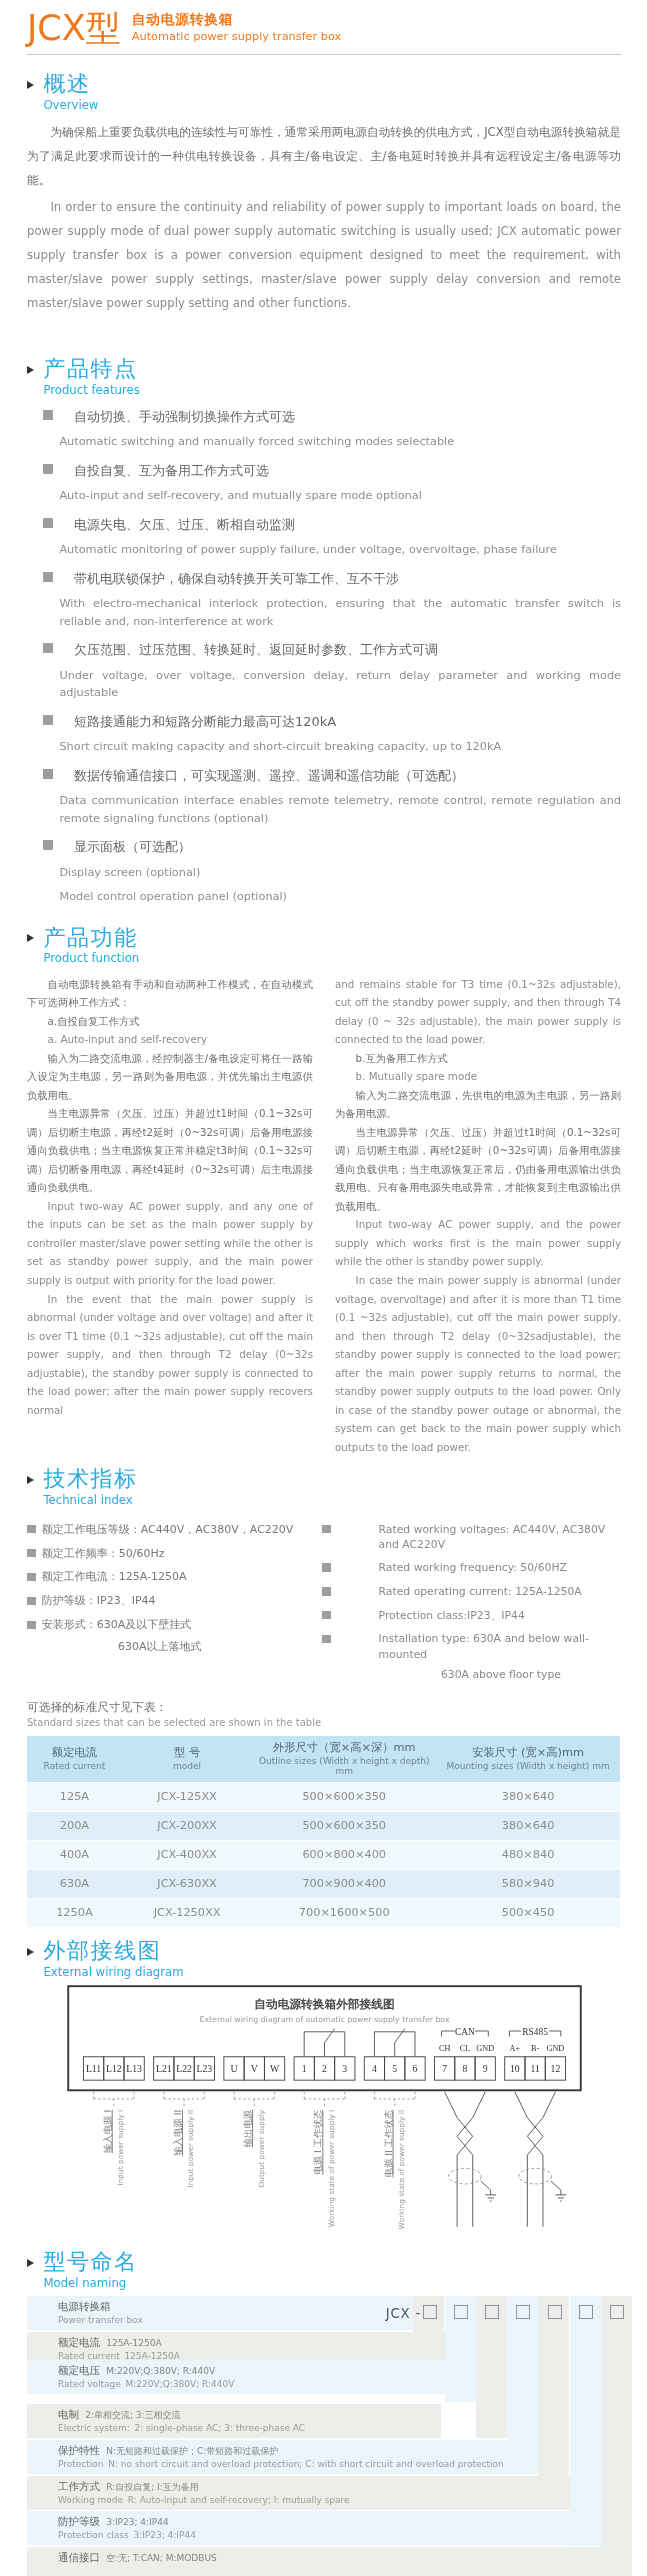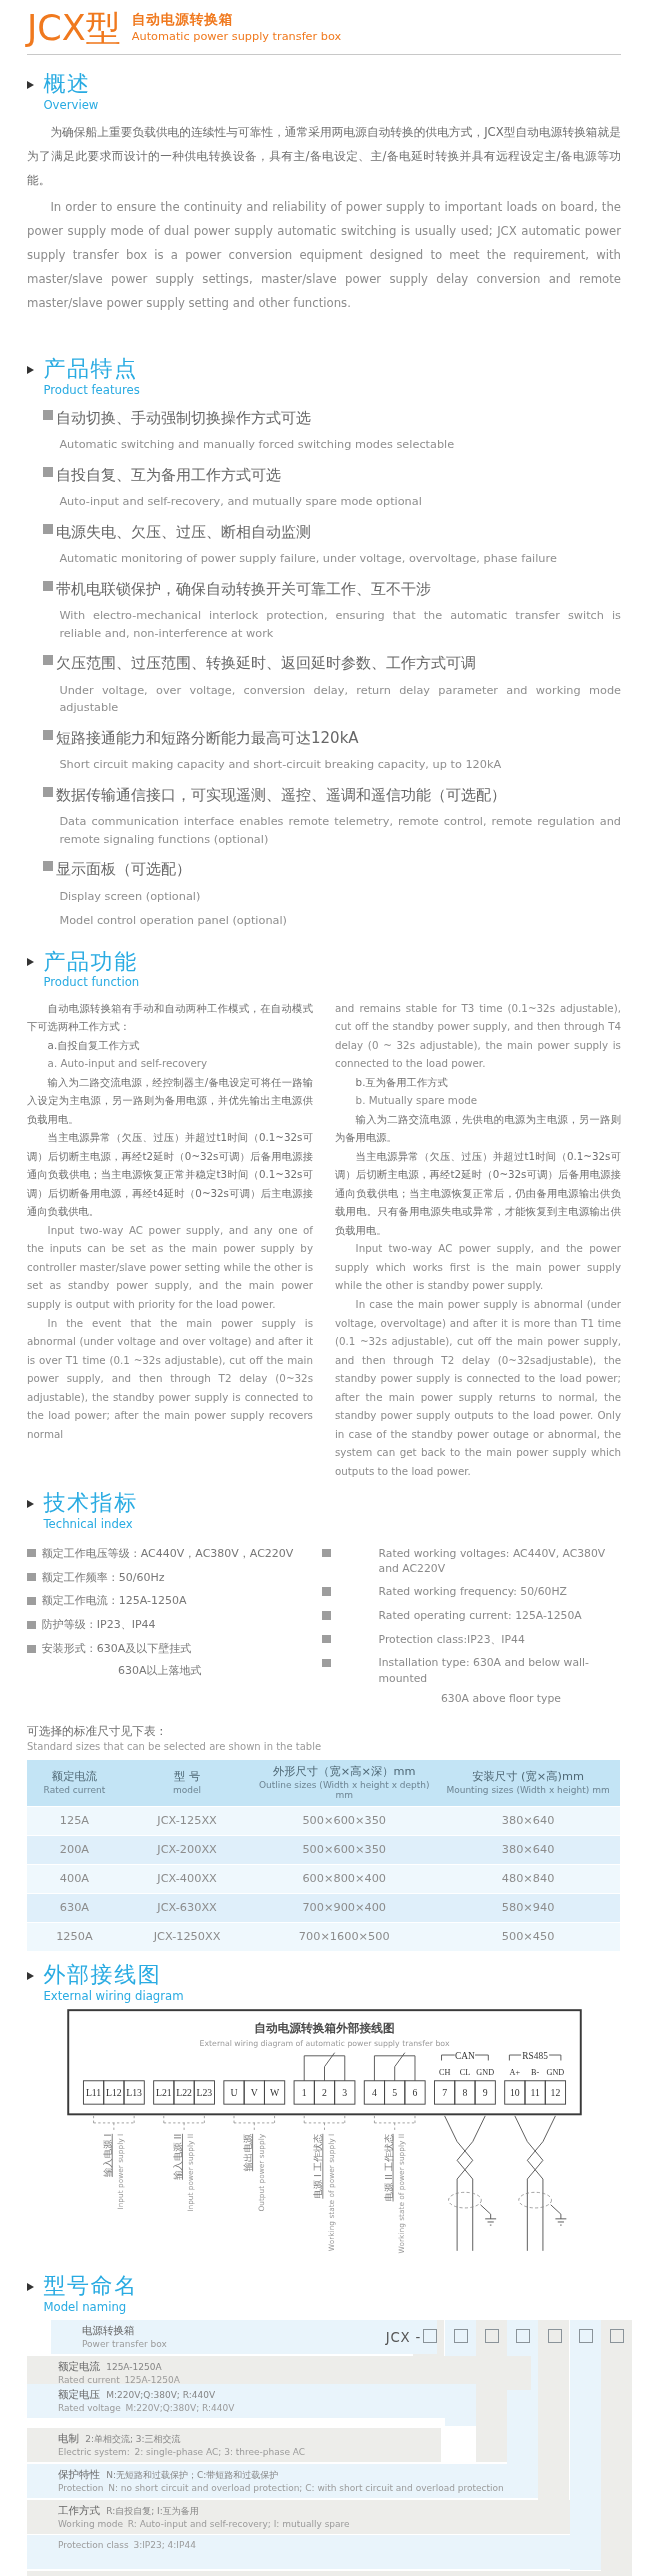--- a/index.html
+++ b/index.html
@@ -21,21 +21,21 @@
   .st-cn{color:#29abe2;font-size:22px;letter-spacing:1.6px;line-height:1.12;}
   .st-en{color:#29abe2;font-size:11.7px;margin-top:0.8px;}
 
   
   .para{margin:9.4px 27px 0;font-size:11.7px;line-height:2.05;color:#6f6f6f;
         text-align:justify;text-indent:2em;}
   .para.en{color:#8c8c8c;margin-top:3.1px;}
 
   
   .features{margin:3.1px 27px 0 43px;}
-  .fi-cn{display:flex;gap:3px;margin-top:10px;font-size:15px;color:#666;line-height:1.5;}
+  .fi-cn{display:flex;gap:21px;margin-top:10px;font-size:13px;color:#666;line-height:1.5;}
   .sq{width:10px;height:10px;background:#9d9d9d;flex:none;margin-top:3.1px;}
   .fi-en{margin:7px 0 0 16.4px;font-size:11.3px;color:#8f8f8f;line-height:1.55;text-align:justify;}
 
   
   .cols{display:flex;gap:22px;margin:9.4px 27px 0;}
   .col{flex:1;min-width:0;}
   .fp{margin:0;font-size:10.3px;line-height:1.8;color:#6f6f6f;text-align:justify;text-indent:2em;}
   .fp.en{color:#8c8c8c;}
 
   
@@ -70,21 +70,21 @@
   .ln{fill:none;stroke:#555;stroke-width:1.2;}
   .dash{fill:none;stroke:#888;stroke-width:1;stroke-dasharray:3,3;}
   .vcn{font-size:12px;fill:#777;font-family:"DejaVu Sans",sans-serif;}
   .ven{font-size:9.5px;fill:#9a9a9a;font-family:"DejaVu Sans",sans-serif;}
 
   
   .nm{position:relative;margin:6.2px 0 0 27px;width:618px;height:286px;}
   .band{position:absolute;left:0;height:34px;padding:3.9px 0 0 31px;box-sizing:border-box;}
   .b-blue{background:#e9f4fb;}
   .b-gray{background:#ededea;}
-  .r1{top:0;width:386px;margin-left:24px;}   .r2{top:36px;width:504px;}
+  .r1{top:0;width:386px;}   .r2{top:36px;width:418px;}
   .r3{top:64px;width:449px;} .r4{top:108px;width:414px;}
   .r5{top:144px;width:511px;}.r6{top:180px;width:543px;}
   .r7{top:215px;width:574px;}.r8{top:251px;width:605px;}
   .s{position:absolute;top:0;width:31px;}
   .s1{left:386px;height:70px;}  .s2{left:418px;height:106px;}
   .s3{left:449px;height:142px;} .s4{left:480px;height:178px;}
   .s5{left:511px;height:214px;} .s6{left:543px;height:250px;}
   .s7{left:574px;height:286px;}
   .nm-cn{font-size:10.5px;color:#666;line-height:1.3;}
   .nm-cn .det{font-size:9px;color:#858585;margin-left:6.2px;}
@@ -452,20 +452,21 @@
     </div>
     <div class="band r5 b-blue">
       <div class="nm-cn"><span>保护特性</span><span class="det">N:无短路和过载保护；C:带短路和过载保护</span></div>
       <div class="nm-en"><span>Protection</span><span class="det">N: no short circuit and overload protection; C: with short circuit and overload protection</span></div>
     </div>
     <div class="band r6 b-gray">
       <div class="nm-cn"><span>工作方式</span><span class="det">R:自投自复; I:互为备用</span></div>
       <div class="nm-en"><span>Working mode</span><span class="det">R: Auto-input and self-recovery; I: mutually spare</span></div>
     </div>
     <div class="band r7 b-blue">
+      <div class="nm-cn"><span>防护等级</span><span class="det">3:IP23; 4:IP44</span></div>
       <div class="nm-en"><span>Protection class</span><span class="det">3:IP23; 4:IP44</span></div>
     </div>
     <div class="band r8 b-gray">
       <div class="nm-cn"><span>通信接口</span><span class="det">空:无; T:CAN; M:MODBUS</span></div>
 
     </div>
 
     <div class="prefix">JCX -</div>
     <div class="nbox n1"></div>
     <div class="nbox n2"></div>

